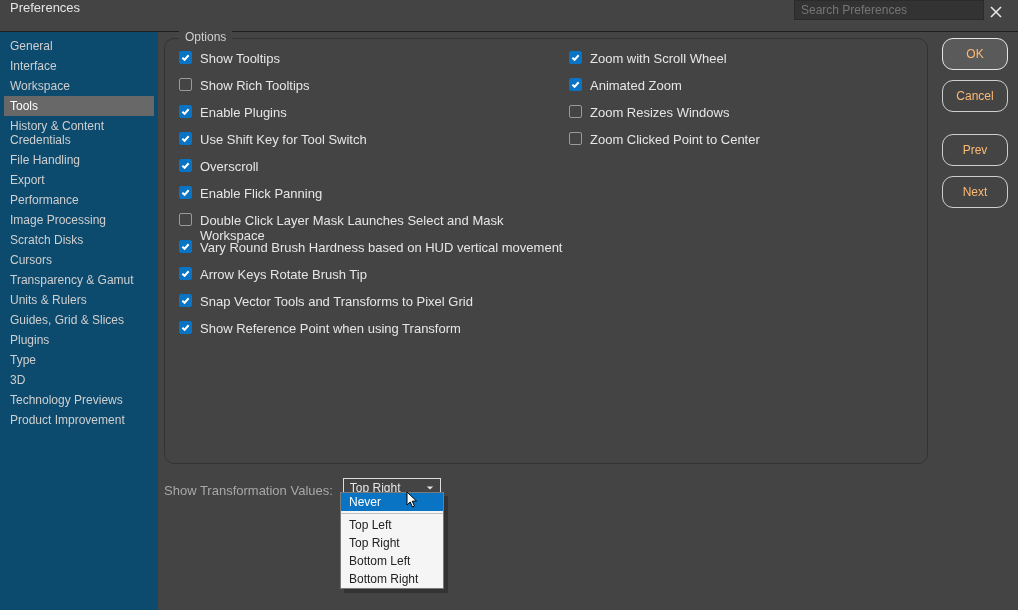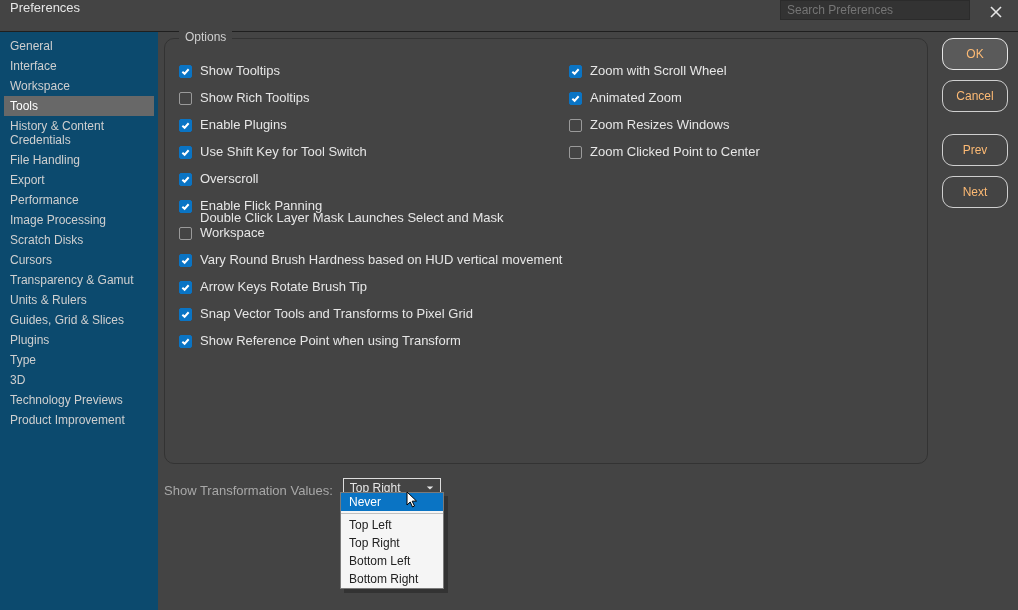--- a/index.html
+++ b/index.html
@@ -1,34 +1,34 @@
 <!DOCTYPE html>
 <html><head>
 <meta charset="utf-8">
 <style>
 *{margin:0;padding:0;box-sizing:border-box;font-family:"Segoe UI",Tahoma,sans-serif;-webkit-font-smoothing:antialiased}
 body{background:#444444;width:1018px;height:610px;overflow:hidden;color:#c9c9c9;font-size:12px}
 .titlebar{height:32px;background:#444444;display:flex;padding:0 10px;border-bottom:1px solid #1f1f1f}
 .titlebar-title{font-size:13px;color:#e6e6e6}
 .spacer{flex:1}
-.search-box{width:190px;height:20px;background:#333333;border:1px solid #2b2b2b;color:#8a8a8a;padding:0 6px;font-size:12px;outline:none;margin-right:14px}
+.search-box{width:190px;height:20px;background:#333333;border:1px solid #2b2b2b;color:#8a8a8a;padding:0 6px;font-size:12px;outline:none;}
 .close-btn{width:24px;height:24px;display:flex;align-items:center;justify-content:center;cursor:pointer;color:#e6e6e6}
 .close-btn svg{width:14px;height:14px;stroke:#e6e6e6}
 .body-row{display:flex;height:578px}
 .sidebar{width:158px;padding:4px;background:#0c4a6e}
 .sidebar-item{padding:3px 6px;color:#cfcfcf;cursor:pointer;font-size:12px;line-height:14px}
 .sidebar-item.selected{background:#686868;color:#ffffff}
 .main{flex:1;padding:6px 14px 6px 6px;position:relative}
 .fieldset{border:1px solid #333333;border-radius:10px;padding:12px 14px 30px 14px;height:426px;position:relative}
 .fieldset-legend{position:absolute;top:-9px;left:14px;padding:0 6px;background:#444444;color:#cfcfcf;font-size:12px}
 .options-grid{display:flex;gap:0px}
 .col{display:flex;flex-direction:column;gap:0px}
 .col.left{width:390px}
 .col.right{width:auto}
-.check-row{display:flex;align-items:flex-end;height:27px;gap:8px}
+.check-row{display:flex;align-items:flex-start;height:27px;gap:8px}
 .checkbox{width:13px;height:13px;border-radius:2px;display:inline-flex;align-items:center;justify-content:center;cursor:pointer;flex:0 0 13px}
 .checkbox.on{background:#0a74c4;border:1px solid #0a74c4}
 .checkbox.off{background:#444444;border:1px solid #9a9a9a}
 .checkbox svg{width:9px;height:9px;stroke:#ffffff;stroke-width:2.2;fill:none}
 .check-label{color:#e6e6e6;font-size:13px;cursor:default}
 .label-row{display:flex;align-items:flex-end;height:26px;margin-top:8px;position:relative}
 .dd-label{color:#a8a8a8;font-size:13px;margin-right:10px}
 .dropdown{width:98px;height:20px;border:1px solid #dddddd;background:#444444;display:flex;align-items:center;padding:0 6px;color:#e6e6e6;font-size:12px;cursor:pointer;position:relative}
 .dropdown .caret{margin-left:auto}
 .dropdown .caret svg{width:8px;height:8px;fill:#e6e6e6}

